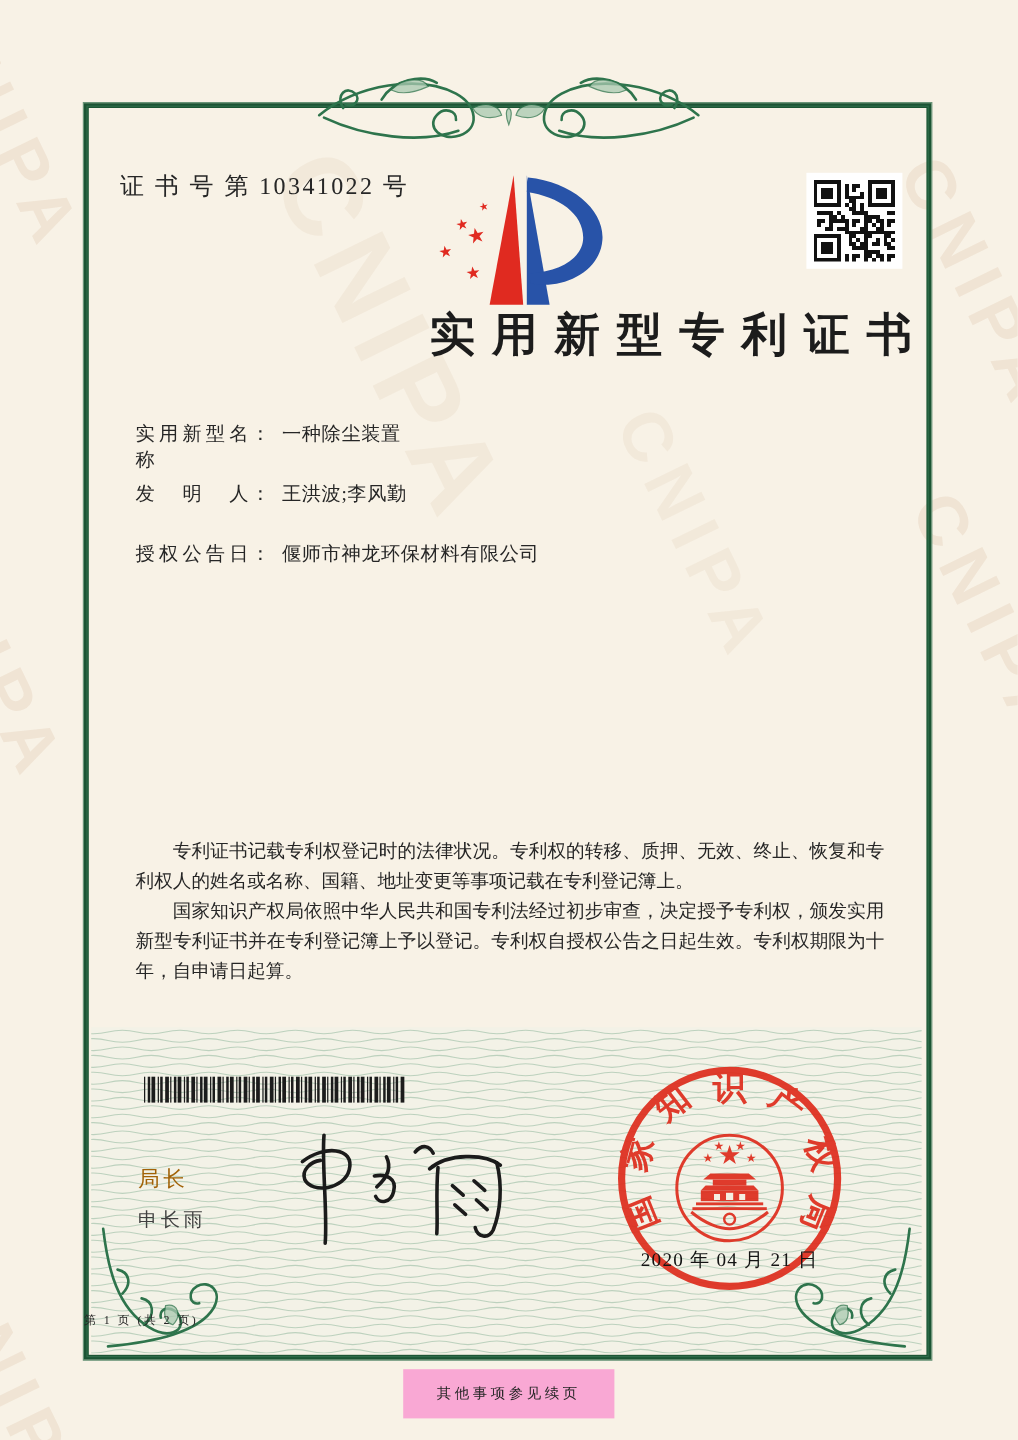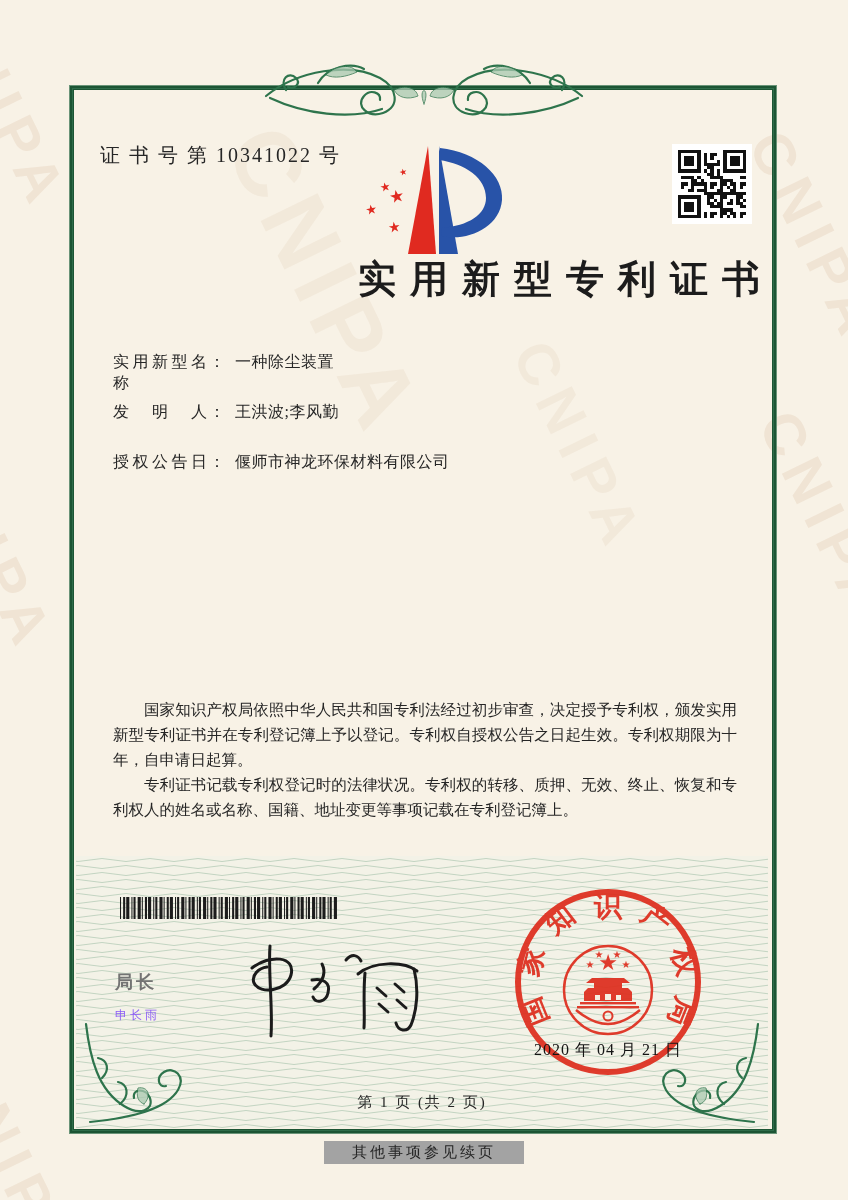--- a/index.html
+++ b/index.html
@@ -40,29 +40,29 @@
   .frow{height:50px;position:relative;font-size:16px;}
   .flabel{display:inline-block;width:94px;text-align:justify;text-align-last:justify;vertical-align:top;}
   .fcolon{margin:0 10px 0 2px;}
   .fvalue{letter-spacing:0.5px;}
   .grant2{position:absolute;left:257px;top:0;}
   
   .paras{left:113px;top:697px;width:624px;font-size:15.5px;line-height:25px;text-align:justify;z-index:2;}
   .paras p{margin:0;text-indent:2em;}
   
   .barcode{left:120px;top:897px;z-index:2;}
-  .sig-title{left:115px;top:970px;font-size:18px;letter-spacing:3px;z-index:2;color:#737373;font-weight:bold;}
-  .sig-name{left:115px;top:1007px;font-size:12px;letter-spacing:3px;z-index:2;color:#8b5cf6;}
+  .sig-title{left:115px;top:970px;font-size:18px;letter-spacing:3px;z-index:2;color:#a16207;}
+  .sig-name{left:115px;top:1007px;font-size:16px;letter-spacing:3px;z-index:2;color:#404040;}
   .signature{left:218px;top:938px;z-index:2;}
   .signature path{stroke:#1b1b1b;stroke-width:3;fill:none;stroke-linecap:round;stroke-linejoin:round;}
   .seal{left:506px;top:880px;width:204px;height:204px;z-index:3;}
   .seal svg{opacity:0.93;}
   .seal-date{position:absolute;left:0;top:160px;width:204px;text-align:center;font-size:16px;letter-spacing:1px;color:#141414;}
-  .page-info{left:70px;top:1093px;width:704px;text-align:center;font-size:15px;letter-spacing:2px;z-index:2;}
-  .footer-note{left:50%;transform:translateX(-50%);top:1141px;background:#a3a3a3;padding:2px 28px;font-size:15px;letter-spacing:3px;z-index:2;}
+  .page-info{left:70px;top:1093px;width:704px;font-size:10px;letter-spacing:2px;z-index:2;}
+  .footer-note{left:50%;transform:translateX(-50%);top:1141px;background:#f9a8d4;padding:12px 28px;font-size:12px;letter-spacing:3px;z-index:2;}
 </style>
 </head>
 <body>
 
 <div class="wm" style="left:-16px;top:-12px;">CNIPA</div>
 <div class="wm" style="left:796px;top:120px;">CNIPA</div>
 <div class="wm big" style="left:300px;top:110px;">CNIPA</div>
 <div class="wm" style="left:-30px;top:430px;">CNIPA</div>
 <div class="wm" style="left:806px;top:400px;">CNIPA</div>
 <div class="wm" style="left:560px;top:330px;color:rgba(197,157,121,0.10);">CNIPA</div>
@@ -308,22 +308,22 @@
   </div>
   <div class="frow">
     <span class="flabel">发明人</span><span class="fcolon">：</span><span class="fvalue">王洪波;李风勤</span>
   </div>
   <div class="frow">
     <span class="flabel">授权公告日</span><span class="fcolon">：</span><span class="fvalue">偃师市神龙环保材料有限公司</span>
   </div>
 </div>
 
 <div class="abs paras">
+  <p>专利证书记载专利权登记时的法律状况。专利权的转移、质押、无效、终止、恢复和专利权人的姓名或名称、国籍、地址变更等事项记载在专利登记簿上。</p>
   <p>国家知识产权局依照中华人民共和国专利法经过初步审查，决定授予专利权，颁发实用新型专利证书并在专利登记簿上予以登记。专利权自授权公告之日起生效。专利权期限为十年，自申请日起算。</p>
-  <p>专利证书记载专利权登记时的法律状况。专利权的转移、质押、无效、终止、恢复和专利权人的姓名或名称、国籍、地址变更等事项记载在专利登记簿上。</p>
 </div>
 
 <div class="abs barcode">
   <svg id="barcode-svg" width="218" height="22" preserveAspectRatio="none" viewBox="0 0 210 22">
       <rect x="0" y="0" width="1" height="22" fill="#1c1c1c"></rect>
       <rect x="3" y="0" width="2" height="22" fill="#1c1c1c"></rect>
       <rect x="6" y="0" width="3" height="22" fill="#1c1c1c"></rect>
       <rect x="11" y="0" width="1" height="22" fill="#1c1c1c"></rect>
       <rect x="13" y="0" width="2" height="22" fill="#1c1c1c"></rect>
       <rect x="17" y="0" width="3" height="22" fill="#1c1c1c"></rect>

